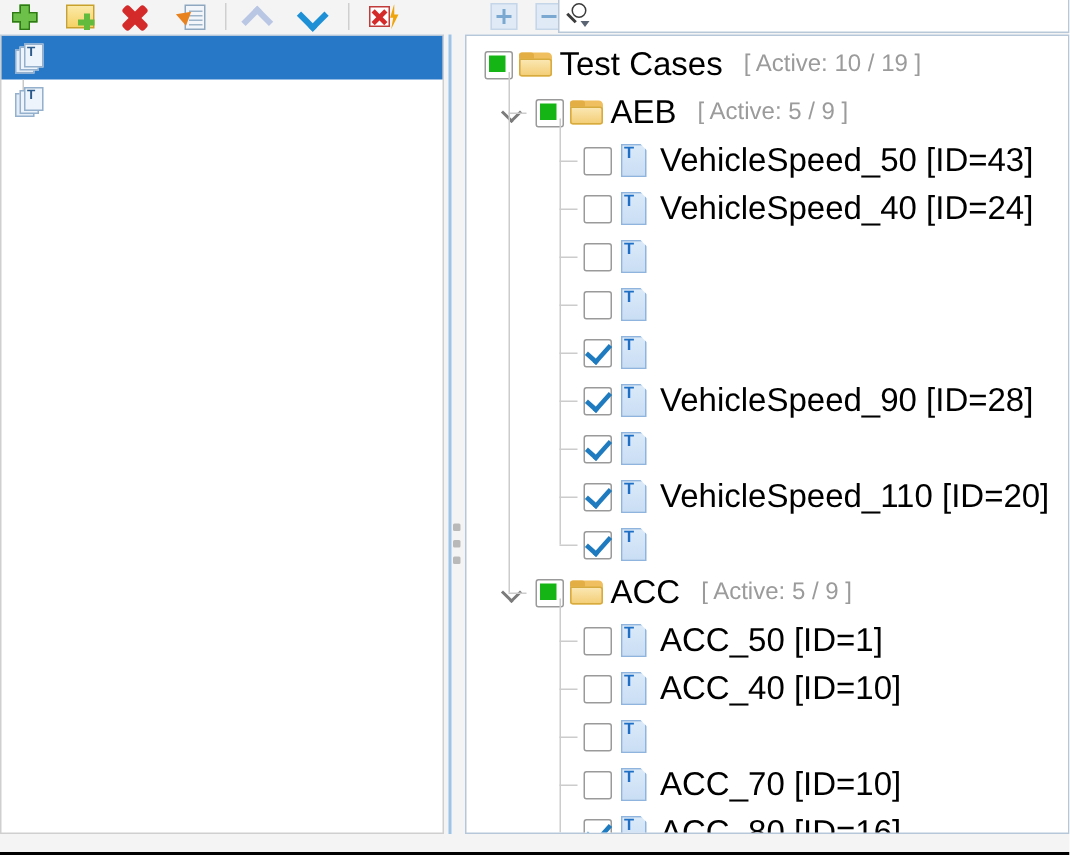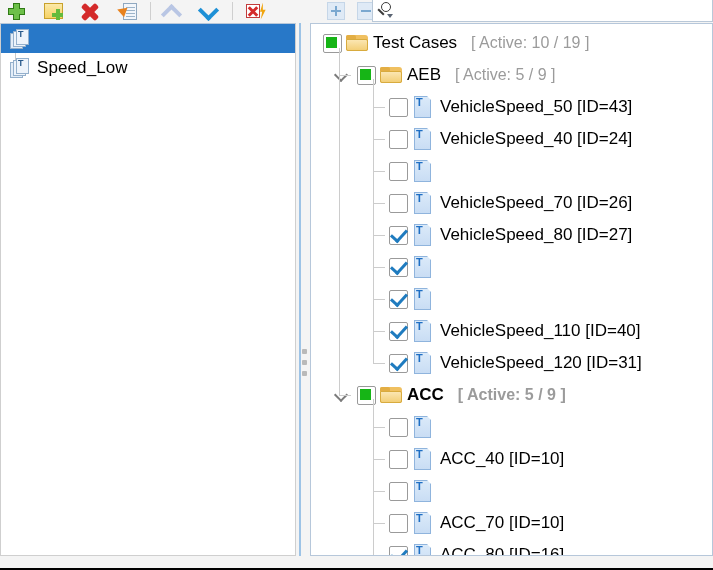--- a/index.html
+++ b/index.html
@@ -107,21 +107,21 @@
   .ic-docs{position:relative;width:22px;height:20px;flex:0 0 auto;margin-right:6px;}
   .ic-docs .s{position:absolute;width:13px;height:16px;background:#eef4fb;border:1px solid #94b0cc;box-sizing:border-box;}
   .ic-docs .s1{left:7px;top:0;}
   .ic-docs .s2{left:4px;top:2px;}
   .ic-docs .s3{left:1px;top:4px;background:#e3edf8;}
   .ic-docs .t{position:absolute;left:9px;top:1px;font-size:9px;font-weight:bold;color:#2a5b8c;line-height:9px;}
 
   
   .rtree{position:relative;padding-top:3px;}
   .rrow{position:relative;height:32px;display:flex;align-items:center;}
-  .rrow .lbl{font-size:17px;white-space:nowrap;}
+  .rrow .lbl{font-size:22px;white-space:nowrap;}
   .rrow .cnt{font-size:16px;color:#9b9b9b;margin-left:14px;white-space:nowrap;}
 
   .exp{position:absolute;width:16px;height:16px;cursor:pointer;}
   .exp i{position:absolute;left:3px;top:3px;width:8px;height:8px;
     border-right:2px solid #7b7b7b;border-bottom:2px solid #7b7b7b;transform:rotate(45deg);}
 
   .vline{position:absolute;border-left:1px solid #cccccc;}
   .hline{position:absolute;border-top:1px solid #cccccc;}
 
   .cbx{position:relative;width:19px;height:19px;background:#fff;border:1px solid #9a9a9a;
@@ -246,21 +246,20 @@
     </div>
     <div class="lrow">
       <span class="lline"></span>
       <span class="lline2"></span>
       <span class="ic-docs">
         <span class="s s3"></span>
           <span class="s s2"></span>
           <span class="s s1"></span>
           <span class="t">T</span>
       </span>
-      <span class="label">Speed_Low</span>
     </div>
   </div>
 
   <div class="splitter">
     <span class="bar"></span>
     <span class="dots">
         <i></i>
         <i></i>
         <i></i>
       </span>
@@ -317,95 +316,94 @@
             <span class="t">T</span>
           </span>
         </div>
         <div class="rrow" style="padding-left: 78px;">
           <span class="cbx"></span>
           <span class="ic-tdoc">
             <span class="pg"></span>
             <span class="fold"></span>
             <span class="t">T</span>
           </span>
-          <span class="lbl">VehicleSpeed_70 [ID=26]</span>
-        </div>
-        <div class="rrow" style="padding-left: 78px;">
-          <span class="cbx check"></span>
-          <span class="ic-tdoc">
-            <span class="pg"></span>
-            <span class="fold"></span>
-            <span class="t">T</span>
-          </span>
-          <span class="lbl">VehicleSpeed_80 [ID=27]</span>
-        </div>
-        <div class="rrow" style="padding-left: 78px;">
-          <span class="cbx check"></span>
-          <span class="ic-tdoc">
-            <span class="pg"></span>
-            <span class="fold"></span>
-            <span class="t">T</span>
-          </span>
-        </div>
-        <div class="rrow" style="padding-left: 78px;">
-          <span class="cbx check"></span>
-          <span class="ic-tdoc">
-            <span class="pg"></span>
-            <span class="fold"></span>
-            <span class="t">T</span>
-          </span>
-        </div>
-        <div class="rrow" style="padding-left: 78px;">
-          <span class="cbx check"></span>
-          <span class="ic-tdoc">
-            <span class="pg"></span>
-            <span class="fold"></span>
-            <span class="t">T</span>
-          </span>
-          <span class="lbl">VehicleSpeed_110 [ID=40]</span>
-        </div>
-        <div class="rrow" style="padding-left: 78px;">
-          <span class="cbx check"></span>
-          <span class="ic-tdoc">
-            <span class="pg"></span>
-            <span class="fold"></span>
-            <span class="t">T</span>
-          </span>
-          <span class="lbl">VehicleSpeed_120 [ID=31]</span>
+        </div>
+        <div class="rrow" style="padding-left: 78px;">
+          <span class="cbx check"></span>
+          <span class="ic-tdoc">
+            <span class="pg"></span>
+            <span class="fold"></span>
+            <span class="t">T</span>
+          </span>
+        </div>
+        <div class="rrow" style="padding-left: 78px;">
+          <span class="cbx check"></span>
+          <span class="ic-tdoc">
+            <span class="pg"></span>
+            <span class="fold"></span>
+            <span class="t">T</span>
+          </span>
+          <span class="lbl">VehicleSpeed_90 [ID=28]</span>
+        </div>
+        <div class="rrow" style="padding-left: 78px;">
+          <span class="cbx check"></span>
+          <span class="ic-tdoc">
+            <span class="pg"></span>
+            <span class="fold"></span>
+            <span class="t">T</span>
+          </span>
+        </div>
+        <div class="rrow" style="padding-left: 78px;">
+          <span class="cbx check"></span>
+          <span class="ic-tdoc">
+            <span class="pg"></span>
+            <span class="fold"></span>
+            <span class="t">T</span>
+          </span>
+          <span class="lbl">VehicleSpeed_110 [ID=20]</span>
+        </div>
+        <div class="rrow" style="padding-left: 78px;">
+          <span class="cbx check"></span>
+          <span class="ic-tdoc">
+            <span class="pg"></span>
+            <span class="fold"></span>
+            <span class="t">T</span>
+          </span>
         </div>
         <span class="vline" style="left:62px;top:55px;height:284px;"></span>
         <span class="hline" style="left:62px;top:83px;width:12px;"></span>
         <span class="hline" style="left:62px;top:115px;width:12px;"></span>
         <span class="hline" style="left:62px;top:147px;width:12px;"></span>
         <span class="hline" style="left:62px;top:179px;width:12px;"></span>
         <span class="hline" style="left:62px;top:211px;width:12px;"></span>
         <span class="hline" style="left:62px;top:243px;width:12px;"></span>
         <span class="hline" style="left:62px;top:275px;width:12px;"></span>
         <span class="hline" style="left:62px;top:307px;width:12px;"></span>
         <span class="hline" style="left:62px;top:339px;width:12px;"></span>
-        <div class="rrow" style="padding-left: 46px; font-weight: bold;">
+        <div class="rrow" style="padding-left: 46px;">
           <span class="exp" style="left: 22px; top: 8px;">
             <i></i>
           </span>
           <span class="cbx green"></span>
           <span class="ic-folder">
             <span class="bk"></span>
             <span class="tab"></span>
             <span class="fr"></span>
           </span>
           <span class="lbl">ACC</span>
           <span class="cnt">[ Active: 5 / 9 ]</span>
         </div>
         <div class="rrow" style="padding-left: 78px;">
           <span class="cbx"></span>
           <span class="ic-tdoc">
             <span class="pg"></span>
             <span class="fold"></span>
             <span class="t">T</span>
           </span>
+          <span class="lbl">ACC_50 [ID=1]</span>
         </div>
         <div class="rrow" style="padding-left: 78px;">
           <span class="cbx"></span>
           <span class="ic-tdoc">
             <span class="pg"></span>
             <span class="fold"></span>
             <span class="t">T</span>
           </span>
           <span class="lbl">ACC_40 [ID=10]</span>
         </div>

